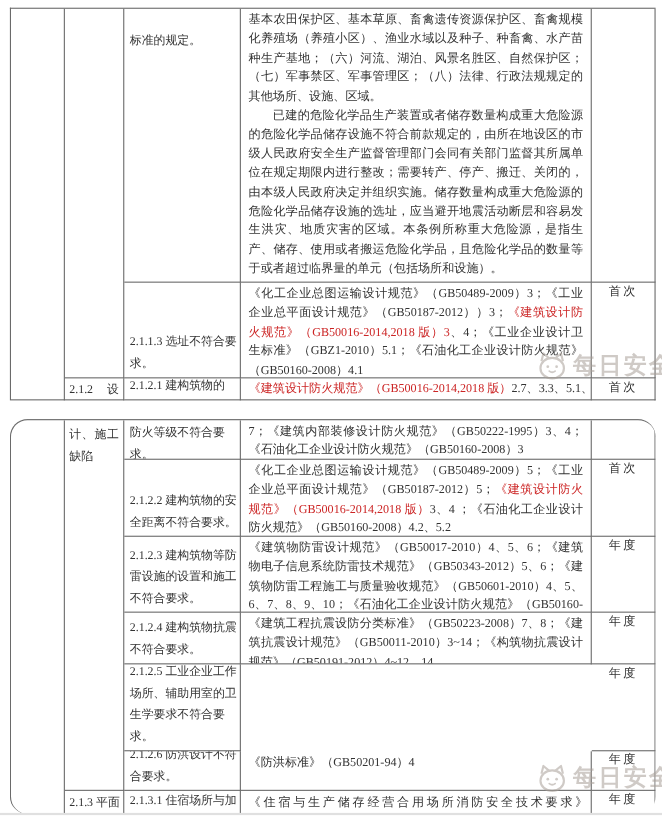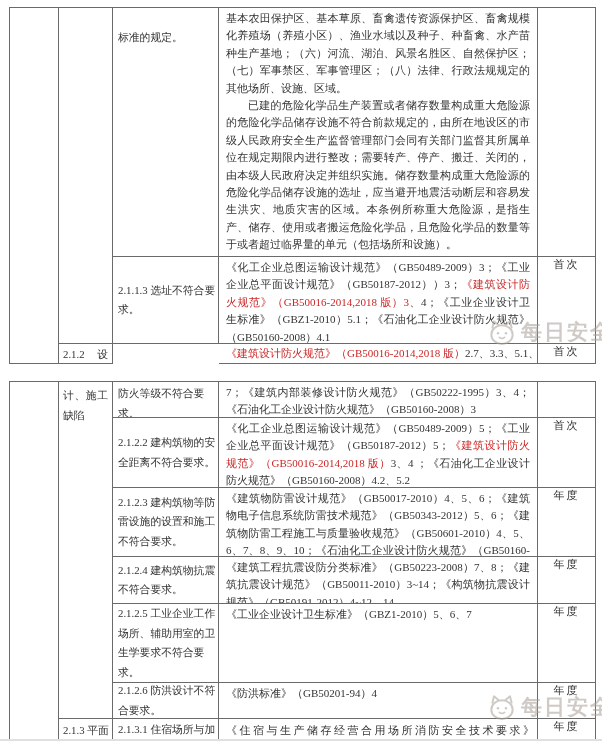--- a/index.html
+++ b/index.html
@@ -13,36 +13,36 @@
   }
   .tbl {
     position: absolute;
     display: grid;
     grid-template-columns: 49px 54px 106px 319px 58px;
     border-top: 1px solid #6a6a6a;
     border-left: 1px solid #6a6a6a;
     background: transparent;
   }
   #top-table { left: 9px; top: 7px; grid-template-rows: 249px 87px 20px; }
-  #bottom-table { left: 9px; top: 381px; grid-template-rows: 36px 70px 69px 47px 79px 36px 22px; height: 359px; overflow: hidden; }
+  #bottom-table { left: 9px; top: 381px; grid-template-rows: 36px 70px 69px 47px 79px 36px 22px; height: 359px; overflow: hidden; border-radius: 16px; }
   .cell {
     border-right: 1px solid #6a6a6a;
     border-bottom: 1px solid #6a6a6a;
     overflow: hidden;
   }
   .c2 {
     font-size: 10.8px; line-height: 20px;
     padding: 3px 4px; text-align: justify; word-break: break-all;
   }
   .c2.split { display: flex; align-items: center; padding: 0 4px; }
   .c2.split span { width: 100%; text-align: justify; text-align-last: justify; white-space: nowrap; }
   .c3 {
     font-size: 10.8px; line-height: 19.5px;
     padding: 2px 2px 2px 5px;
-    display: flex; align-items: center;
+    display: flex; align-items: flex-end;
     word-break: break-all;
   }
   .c3.top { align-items: flex-start; }
   .c3.pad-top { padding-top: 20px; }
   .c4 {
     font-size: 11px; line-height: 17.4px;
     padding: 2px 7px 0 7px;
     text-align: justify; word-break: break-all;
   }
   .c4 p { margin: 0; }
@@ -91,20 +91,23 @@
     <span>2.1.1.3 选址不符合要求。</span>
   </div>
   <div class="cell c4" style="grid-area:2/4/3/5"><span>《化工企业总图运输设计规范》（GB50489-2009）3；《工业企业总平面设计规范》（GB50187-2012））3；</span><span class="red">《建筑设计防火规范》（GB50016-2014,2018 版）3</span><span>、4；《工业企业设计卫生标准》（GBZ1-2010）5.1；《石油化工企业设计防火规范》（GB50160-2008）4.1</span></div>
   <div class="cell c5" style="grid-area:2/5/3/6">
     <span>首次</span>
   </div>
 
   <div class="cell c2 split" style="grid-area:3/2/4/3">
     <span>2.1.2 设</span>
   </div>
+  <div class="cell c3" style="grid-area:3/3/4/4">
+    <span>2.1.2.1 建构筑物的</span>
+  </div>
   <div class="cell c4 oneline" style="grid-area:3/4/4/5">
       <span class="red">《建筑设计防火规范》（GB50016-2014,2018 版）</span>
       <span>2.7、3.3、5.1、</span>
     </div>
   <div class="cell c5" style="grid-area:3/5/4/6">
     <span>首次</span>
   </div>
 </div>
 
 <div id="bottom-table" class="tbl">
@@ -142,21 +145,20 @@
     <span>2.1.2.4 建构筑物抗震不符合要求。</span>
   </div>
   <div class="cell c4" style="grid-area:4/4/5/5"><span>《建筑工程抗震设防分类标准》（GB50223-2008）7、8；《建筑抗震设计规范》（GB50011-2010）3~14；《构筑物抗震设计规范》（GB50191-2012）4~12、14</span></div>
   <div class="cell c5" style="grid-area:4/5/5/6">
     <span>年度</span>
   </div>
 
   <div class="cell c3" style="grid-area:5/3/6/4">
     <span>2.1.2.5 工业企业工作场所、辅助用室的卫生学要求不符合要求。</span>
   </div>
-  <div class="cell c4" style="grid-area:5/4/6/5"><span>《工业企业设计卫生标准》（GBZ1-2010）5、6、7</span></div>
   <div class="cell c5" style="grid-area:5/5/6/6">
     <span>年度</span>
   </div>
 
   <div class="cell c3" style="grid-area:6/3/7/4">
     <span>2.1.2.6 防洪设计不符合要求。</span>
   </div>
   <div class="cell c4" style="grid-area:6/4/7/5"><span>《防洪标准》（GB50201-94）4</span></div>
   <div class="cell c5" style="grid-area:6/5/7/6">
     <span>年度</span>

